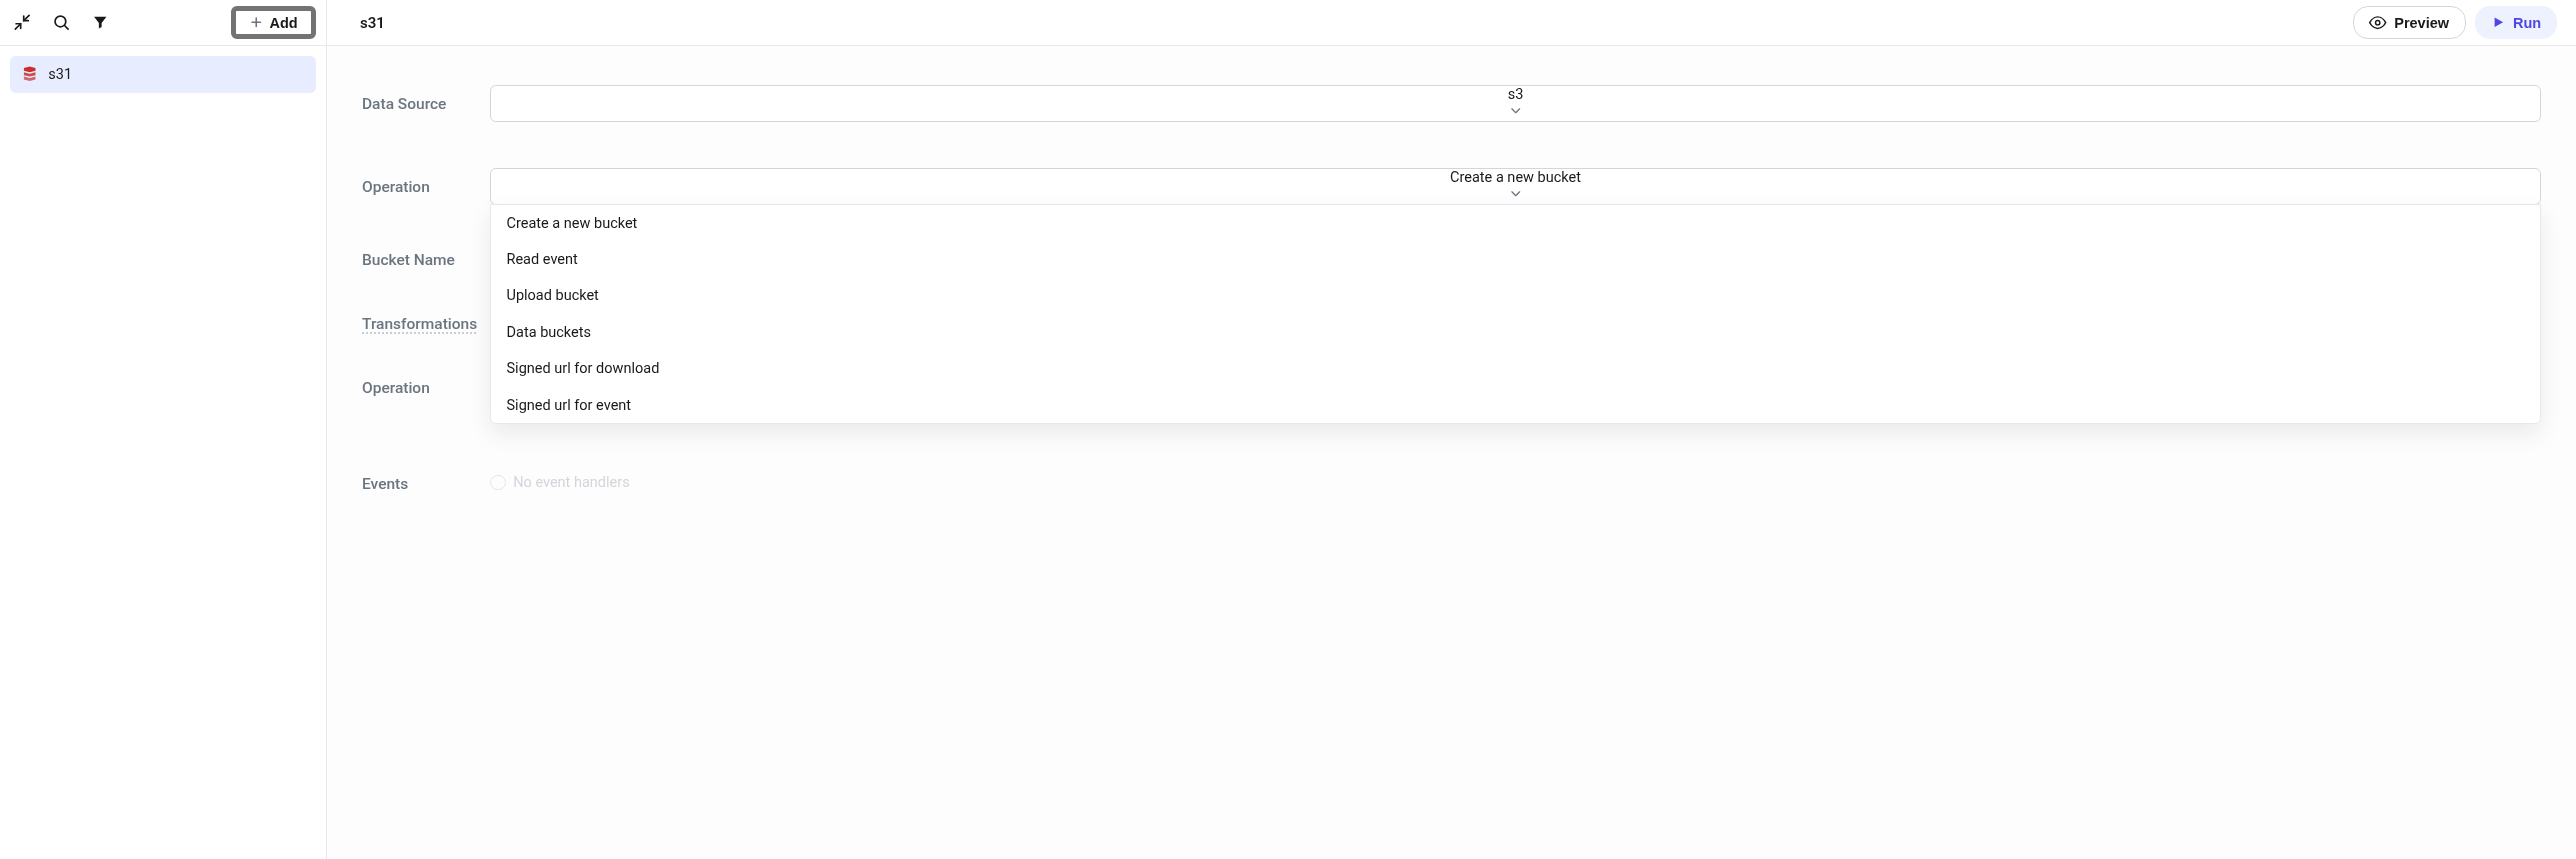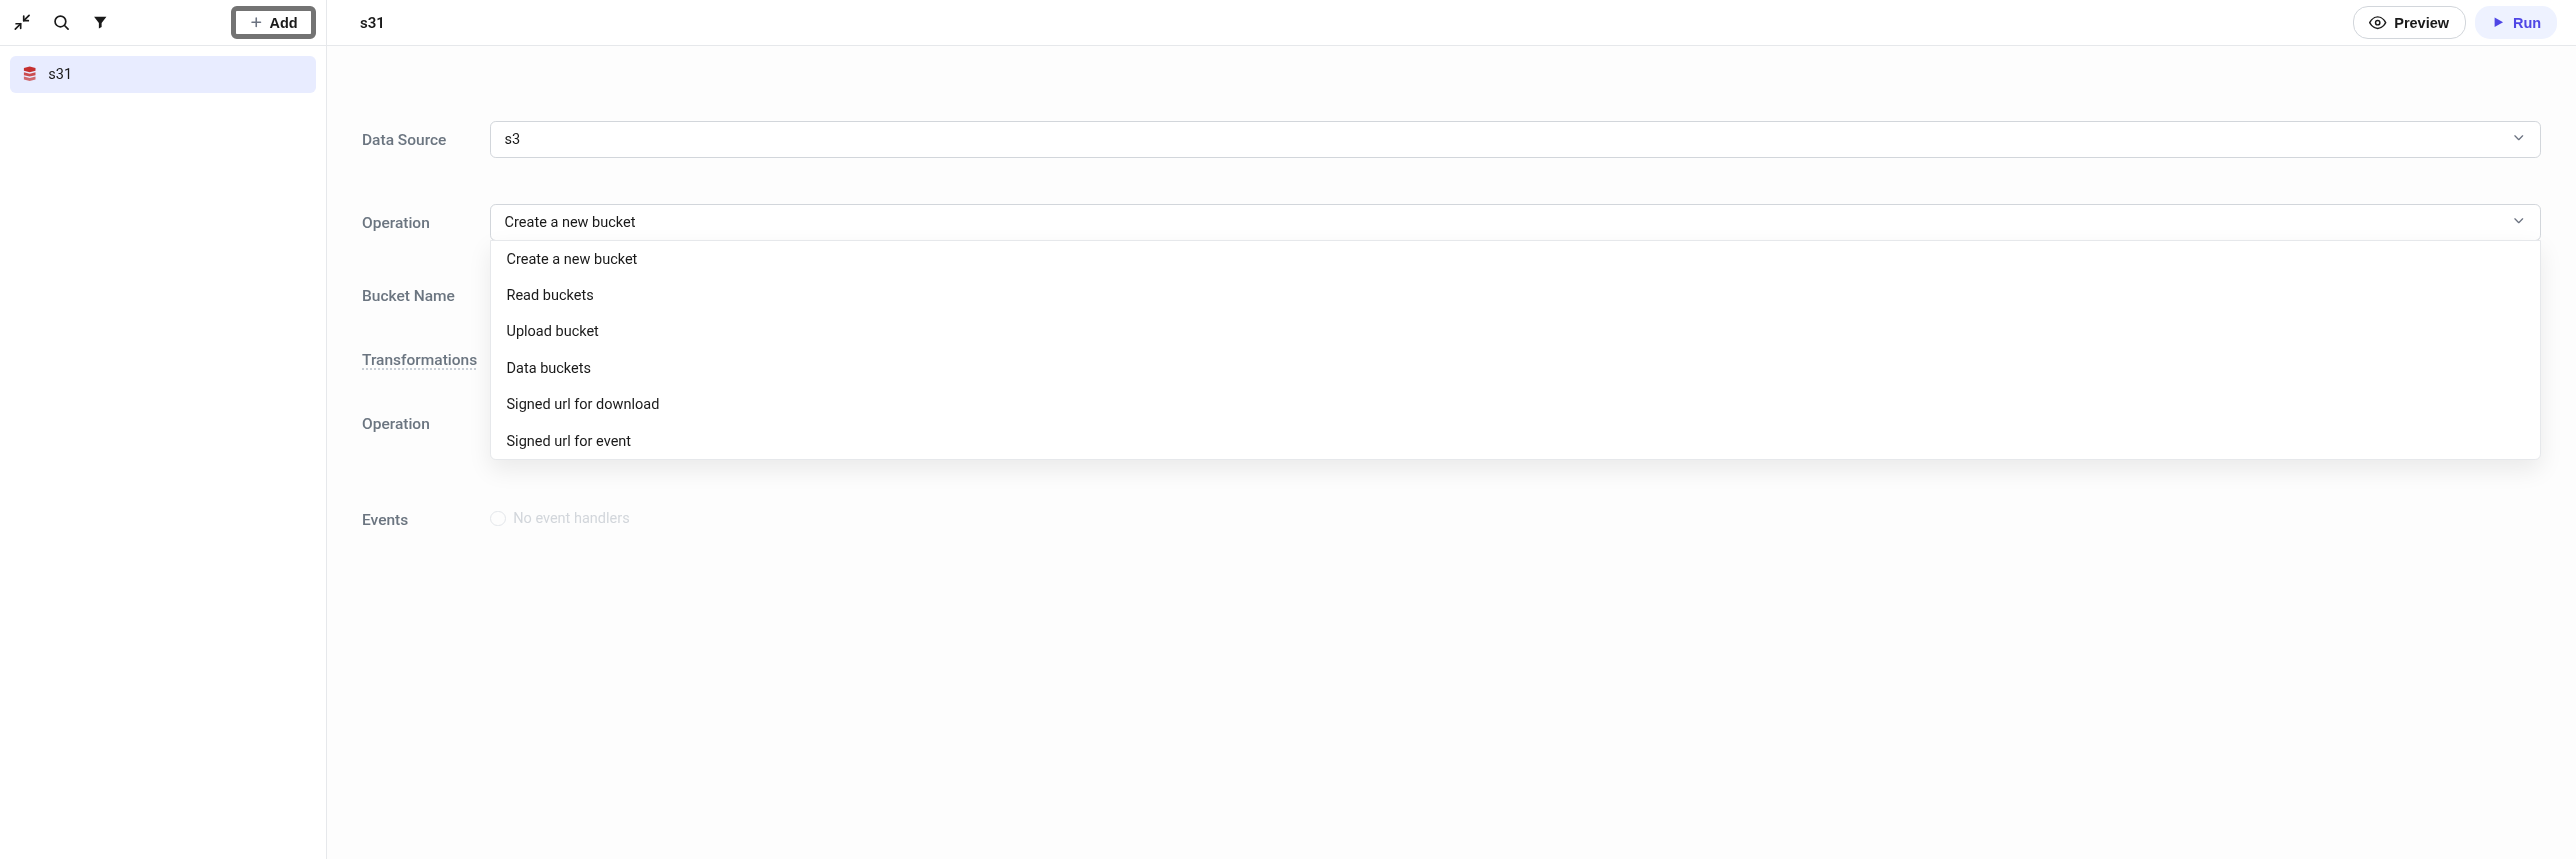--- a/index.html
+++ b/index.html
@@ -149,21 +149,20 @@
     flex: 1;
     overflow: auto;
     padding: 39px 35px 19.4px 35px;
     background: #fdfdfd;
     position: relative;
   }
   .form-row {
     display: flex;
     align-items: center;
     margin-bottom: 46px;
-    margin-top: 36px;
   }
   .form-row.settings-row {
     margin-bottom: 77px;
   }
   .form-label {
     width: 128px;
     flex-shrink: 0;
     font-size: 15.5px;
     color: #6b7580;
     font-weight: 500;
@@ -184,20 +183,21 @@
     border: 1px solid #d2d6db;
     border-radius: 5.8px;
     background: #ffffff;
     display: flex;
     align-items: center;
     padding: 0 13.6px;
     font-size: 14.5px;
     color: #1a1a1a;
     cursor: pointer;
     justify-content: space-between;
+    flex-direction: column;
   }
   .select-control .chevron {
     color: #6b7280;
   }
   
   .dropdown {
     position: absolute;
     top: 100%;
     left: 0;
     right: 0;
@@ -335,21 +335,21 @@
           <div class="select-control">
             <span>Create a new bucket</span>
             <span class="chevron">
               <svg width="15.5" height="15.5" viewBox="0 0 24 24" fill="none" stroke="currentColor" stroke-width="2" stroke-linecap="round" stroke-linejoin="round">
                   <polyline points="6 9 12 15 18 9"></polyline>
                 </svg>
             </span>
           </div>
           <div class="dropdown">
             <div class="dropdown-option">Create a new bucket</div>
-            <div class="dropdown-option">Read buckets</div>
+            <div class="dropdown-option">Read event</div>
             <div class="dropdown-option">Upload bucket</div>
             <div class="dropdown-option">Data buckets</div>
             <div class="dropdown-option">Signed url for download</div>
             <div class="dropdown-option">Signed url for event</div>
           </div>
         </div>
       </div>
 
       <div class="form-row">
         <div class="form-label">Bucket Name</div>

